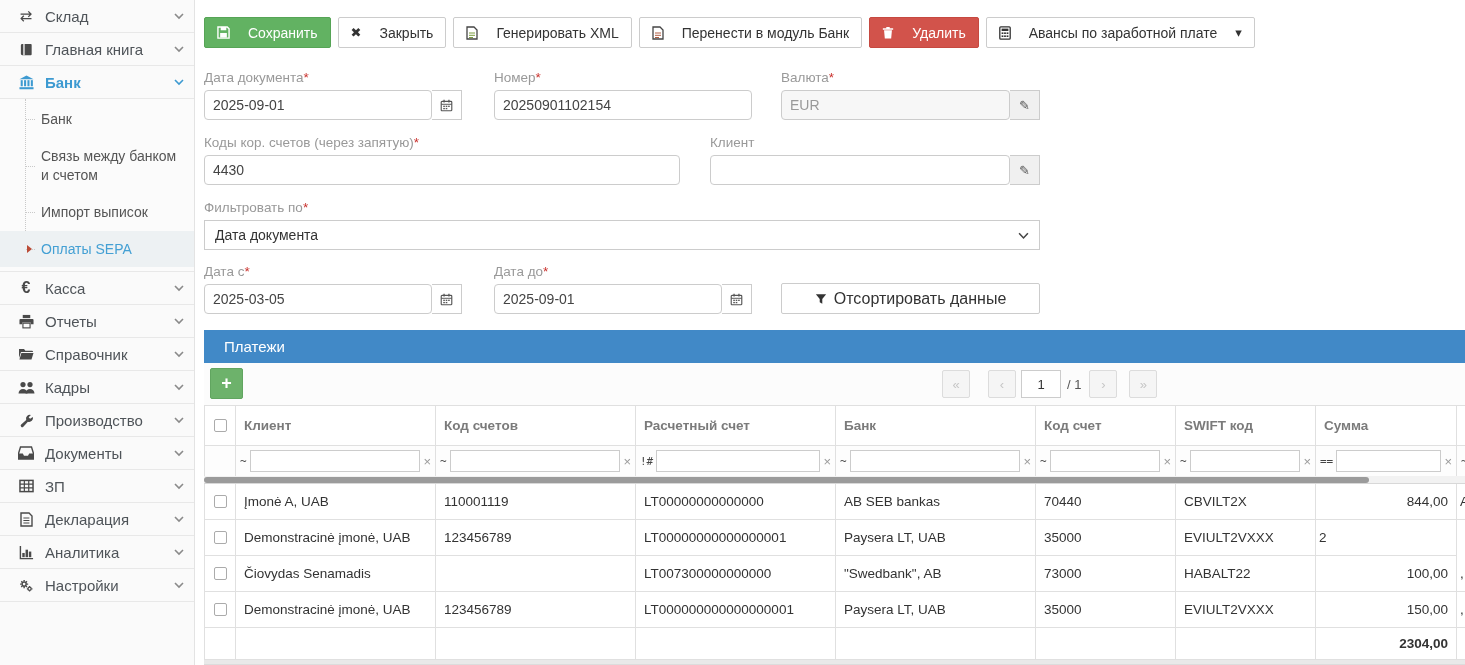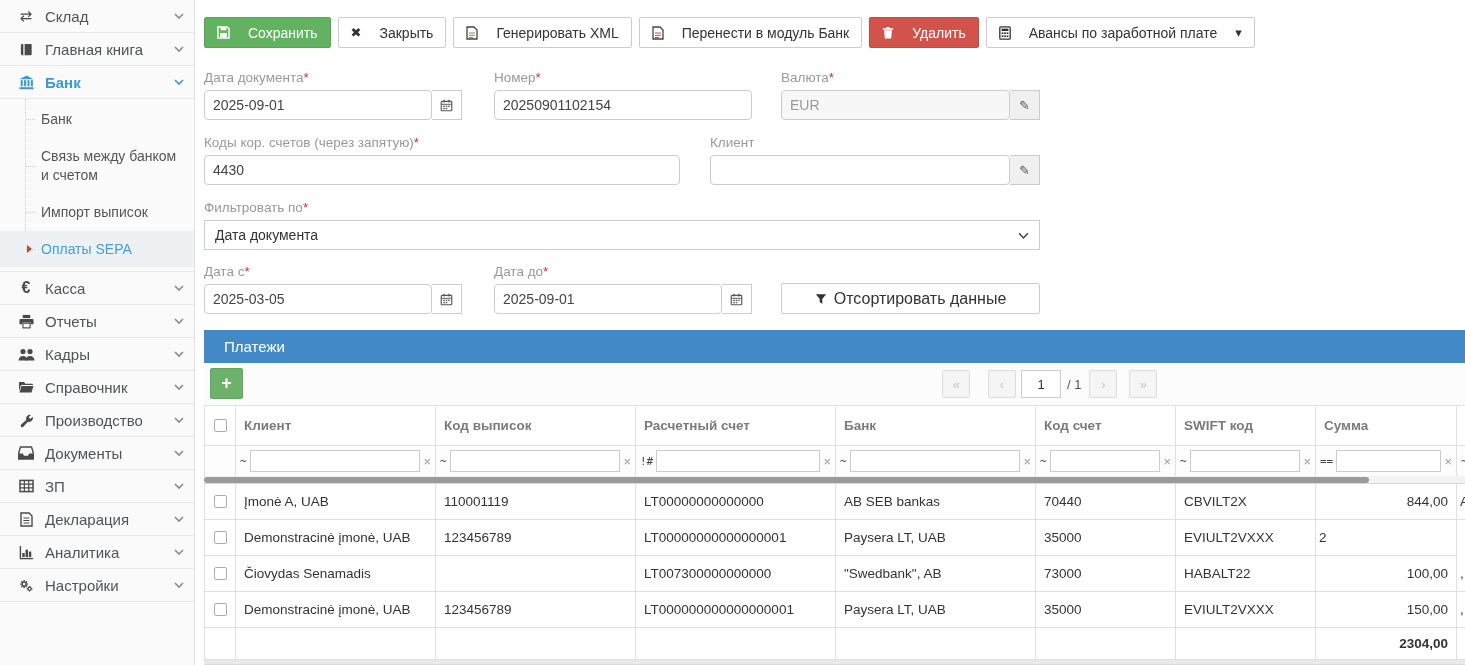--- a/index.html
+++ b/index.html
@@ -173,43 +173,43 @@
     <span>Отчеты</span>
     <span class="chev">
         <svg width="10" height="10" viewBox="0 0 10 10">
           <path d="M1 3 L5 7 L9 3" stroke="#8a8a8a" stroke-width="1.6" fill="none"></path>
         </svg>
       </span>
   </div>
 
   <div class="side-item">
     <span class="ic">
+        <svg width="16" height="14" viewBox="0 0 16 14">
+          <path d="M1 2h5l1.4 1.8H14a1 1 0 0 1 1 1V5H3L1 11z" fill="#4a4a4a"></path>
+          <path d="M3.4 6h12.1l-2 6.5H1.4z" fill="#4a4a4a"></path>
+        </svg>
+      </span>
+    <span>Справочник</span>
+    <span class="chev">
+        <svg width="10" height="10" viewBox="0 0 10 10">
+          <path d="M1 3 L5 7 L9 3" stroke="#8a8a8a" stroke-width="1.6" fill="none"></path>
+        </svg>
+      </span>
+  </div>
+
+  <div class="side-item">
+    <span class="ic">
         <svg width="17" height="15" viewBox="0 0 17 15">
           <circle cx="5" cy="4.6" r="2.6" fill="#4a4a4a"></circle>
           <circle cx="12" cy="4.6" r="2.6" fill="#4a4a4a"></circle>
           <path d="M0.5 13.5c0-2.6 2-4.6 4.5-4.6s4.5 2 4.5 4.6z" fill="#4a4a4a"></path>
           <path d="M7.5 13.5c0-2.6 2-4.6 4.5-4.6s4.5 2 4.5 4.6z" fill="#4a4a4a"></path>
         </svg>
       </span>
     <span>Кадры</span>
-    <span class="chev">
-        <svg width="10" height="10" viewBox="0 0 10 10">
-          <path d="M1 3 L5 7 L9 3" stroke="#8a8a8a" stroke-width="1.6" fill="none"></path>
-        </svg>
-      </span>
-  </div>
-
-  <div class="side-item">
-    <span class="ic">
-        <svg width="16" height="14" viewBox="0 0 16 14">
-          <path d="M1 2h5l1.4 1.8H14a1 1 0 0 1 1 1V5H3L1 11z" fill="#4a4a4a"></path>
-          <path d="M3.4 6h12.1l-2 6.5H1.4z" fill="#4a4a4a"></path>
-        </svg>
-      </span>
-    <span>Справочник</span>
     <span class="chev">
         <svg width="10" height="10" viewBox="0 0 10 10">
           <path d="M1 3 L5 7 L9 3" stroke="#8a8a8a" stroke-width="1.6" fill="none"></path>
         </svg>
       </span>
   </div>
 
   <div class="side-item">
     <span class="ic">
         <svg width="15" height="15" viewBox="0 0 16 16">
@@ -489,21 +489,21 @@
   </div>
 </div>
 
 <div class="tbl">
 
   <div class="trow">
     <div class="th thcb">
         <span class="cb"></span>
       </div>
     <div class="th">Клиент</div>
-    <div class="th">Код выписок</div>
+    <div class="th">Код счетов</div>
     <div class="th">Расчетный счет</div>
     <div class="th">Банк</div>
     <div class="th">Код счет</div>
     <div class="th">SWIFT код</div>
     <div class="th">Сумма</div>
     <div class="th"></div>
   </div>
 
   <div class="trow">
     <div class="tf"></div>

